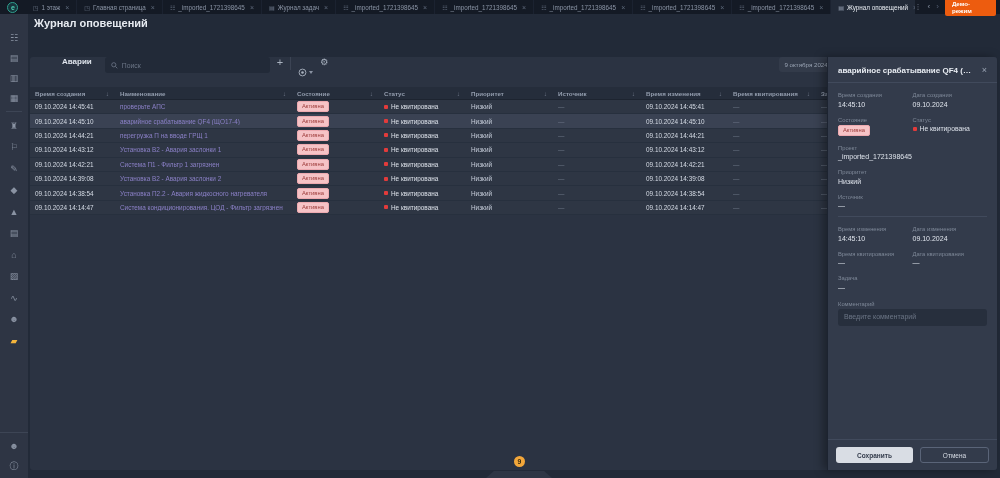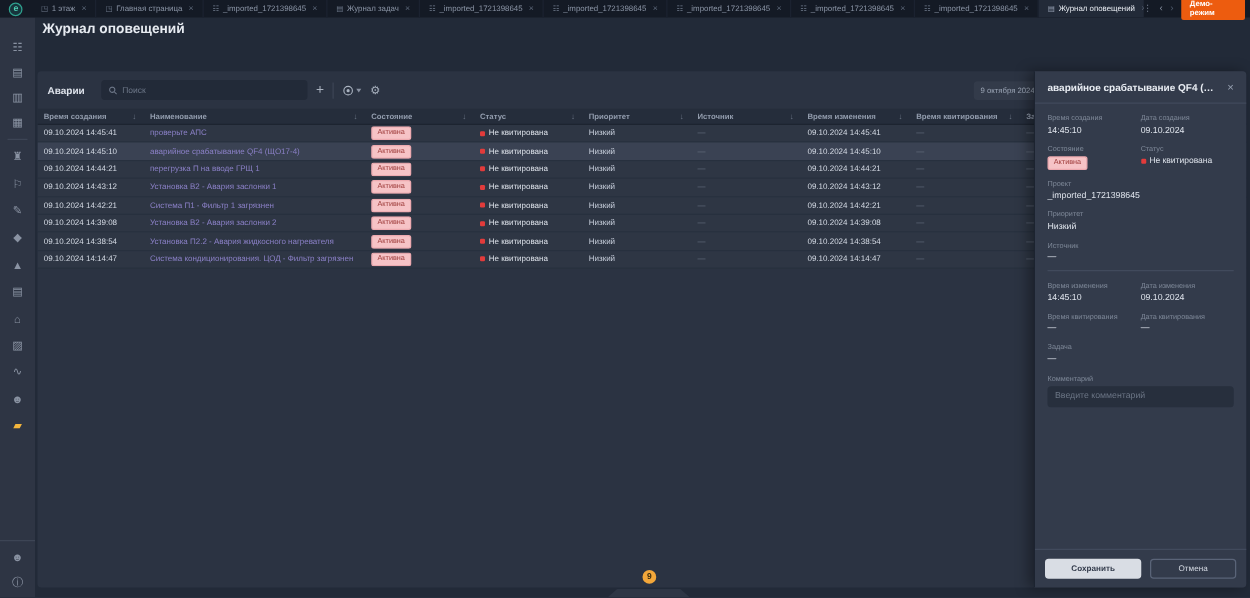--- a/index.html
+++ b/index.html
@@ -39,21 +39,21 @@
   .side-bottom { margin-top:auto; display:flex; flex-direction:column; align-items:center; padding-bottom:2px; width:100%; }
   .side-bottom .side-div { width:28px; }
   
   .page-title { position:absolute; left:34px; top:17px; font-size:11px; font-weight:bold; color:#e7ebf1; }
   .view-tabs { position:absolute; left:35px; top:42px; display:flex; gap:15px; }
   .vtab { font-size:6.6px; font-weight:bold; letter-spacing:.5px; color:#7d8695; padding-bottom:4px; }
   .vtab.active { color:#ffffff; border-bottom:2px solid #8173dd; }
   
   .table-panel { position:absolute; left:30px; top:57px; width:967px; bottom:8px;
     background:#2b3342; border-radius:3px; overflow:hidden; }
-  .filterbar { height:30px; display:flex; align-items:center; padding:0 8px; gap:7px; }
+  .filterbar { height:30px; display:flex; padding:0 8px; gap:7px;margin-left:24px; }
   .flabel { font-size:8px; font-weight:bold; color:#dfe4ec; margin-right:6px; }
   .search { width:165px; height:16px; background:#222a38; border-radius:3px;
     display:flex; align-items:center; padding:0 6px; gap:4px; }
   .search .ph { font-size:6.8px; color:#6c7687; }
   .plus { font-size:11px; color:#aab3c0; line-height:1; }
   .vdiv { width:1px; height:13px; background:#3c4454; }
   .iconbtn { display:flex; align-items:center; gap:2px; color:#aab3c0; }
   .caret { width:0; height:0; border-left:2.5px solid transparent; border-right:2.5px solid transparent;
     border-top:3px solid #8a93a3; }
   .gear { font-size:9px; color:#aab3c0; }

